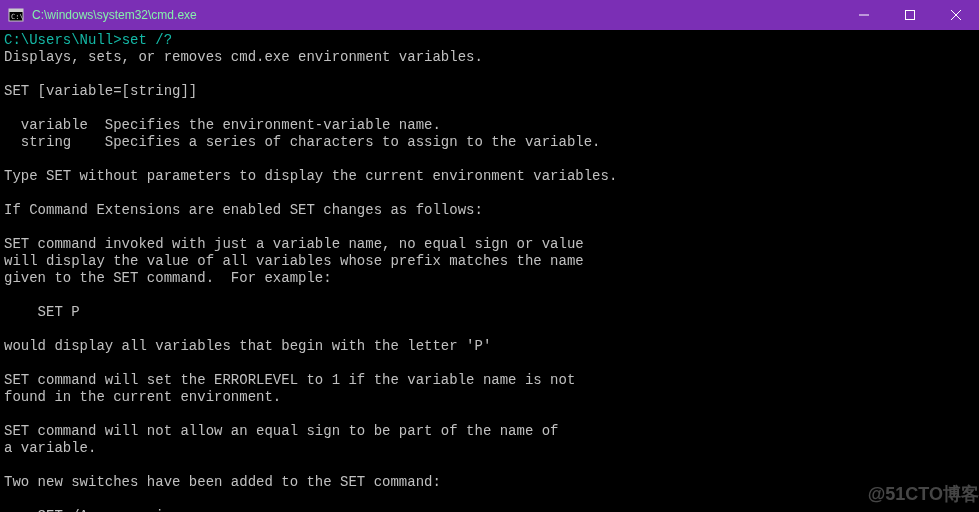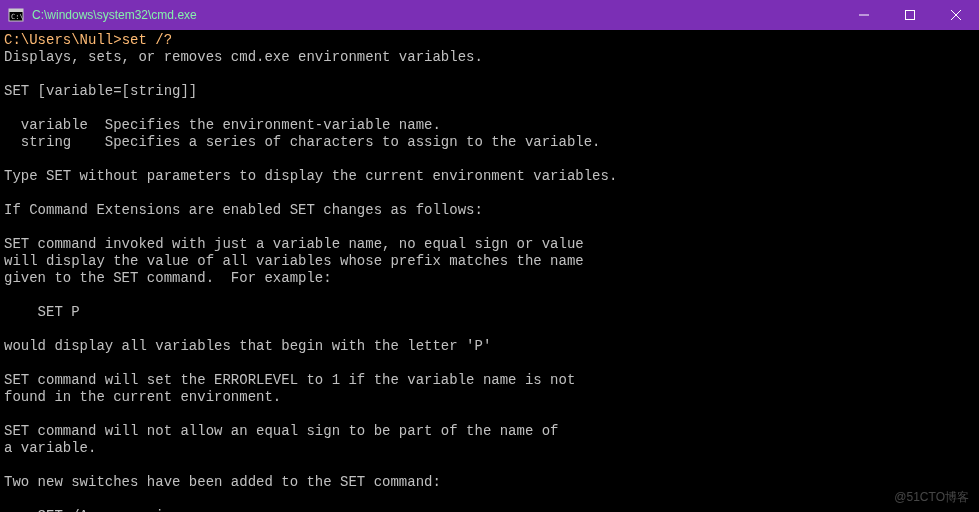--- a/index.html
+++ b/index.html
@@ -53,29 +53,30 @@
     .terminal {
       background: #000;
       color: #c0c0c0;
       font-size: 14px;
       line-height: 17px;
       padding: 2px 4px;
       white-space: pre;
       font-family: "NSimSun", "SimSun", "Consolas", "Courier New", monospace;
       letter-spacing: 0px;
     }
-    .prompt-line { color: #fdba74; }
+    .prompt-line { color: #14b8a6; }
     .watermark {
       position: absolute;
-      right: 10px;
+      right: 0;
       bottom: 6px;
       color: rgba(200,200,200,0.35);
       font-family: "Segoe UI", sans-serif;
-      font-size: 12px;
+      font-size: 18px;
       pointer-events: none;
+      font-weight: bold;
     }
   </style>
 </head>
 <body>
 
 <div class="titlebar">
   <span class="titlebar-icon">
     <svg width="16" height="16" viewBox="0 0 16 16">
       <rect x="1" y="2" width="14" height="12" fill="#000" stroke="#ccc" stroke-width="1"></rect>
       <rect x="1" y="2" width="14" height="3" fill="#ccc"></rect>

